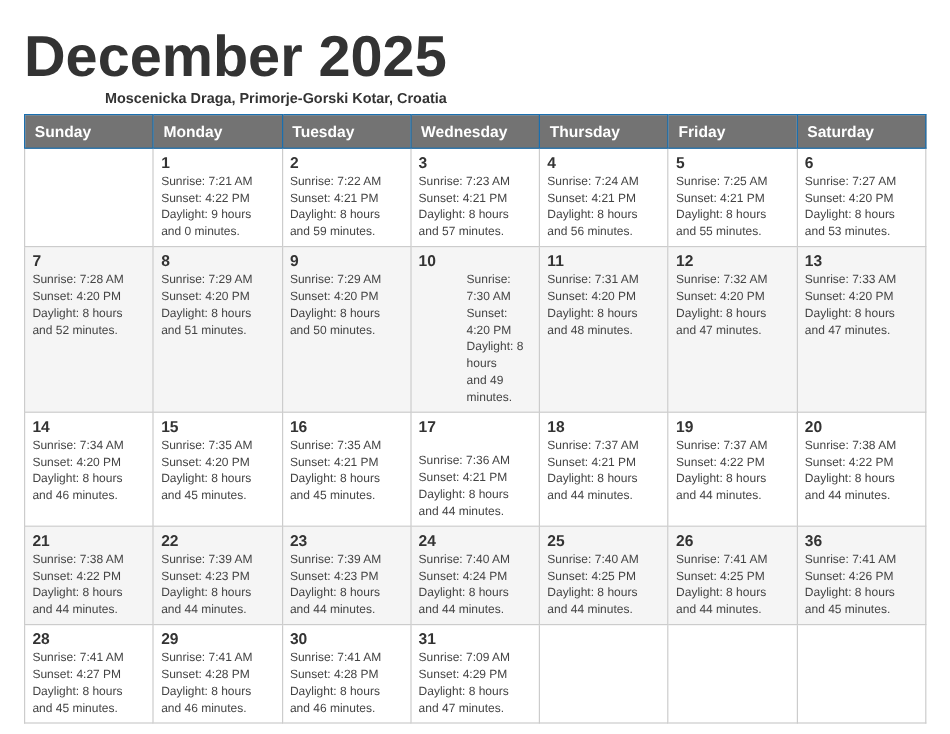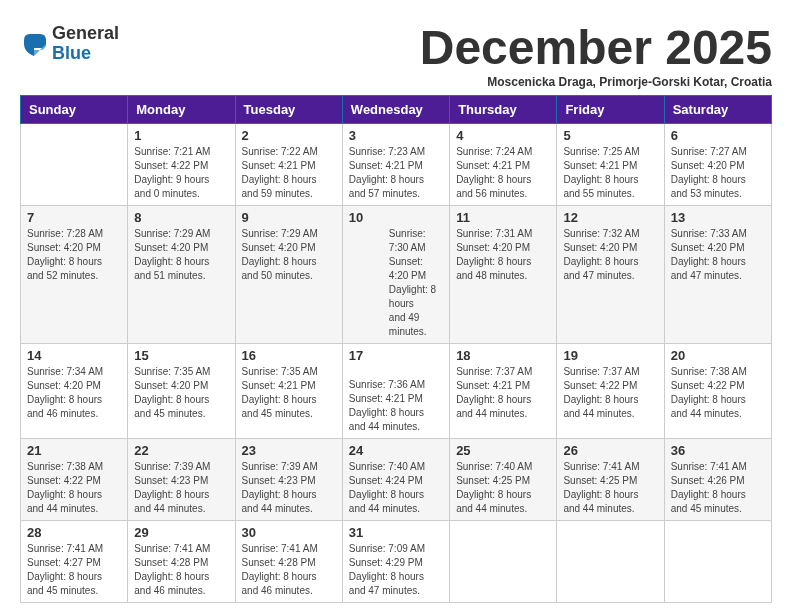--- a/index.html
+++ b/index.html
@@ -45,21 +45,21 @@
       font-size: 12px;
       color: #333;
       font-weight: bold;
     }
     .calendar {
       width: 100%;
       border-collapse: collapse;
       margin-top: 6px;
     }
     .calendar thead th {
-      background-color: #4c1d95;
+      background-color: #737373;
       color: white;
       text-align: left;
       padding: 6px 8px;
       font-size: 13px;
       font-weight: bold;
       border: 1px solid #1a6faf;
     }
     .calendar tbody td {
       border: 1px solid #ccc;
       vertical-align: top;
@@ -87,30 +87,20 @@
       background-color: #fff;
     }
     tbody tr:nth-child(even) td {
       background-color: #f5f5f5;
     }
   </style>
 </head>
 <body>
 
 <div class="header">
-  <div class="logo">
-    <svg class="logo-icon" viewBox="0 0 28 28">
-      <path d="M4 10 Q4 4 10 4 L20 4 Q26 4 26 10 L26 14 Q26 18 22 18 L14 18 L14 26 Q14 26 10 24 Q4 20 4 14 Z" fill="#1a6faf"></path>
-      <path d="M14 18 L14 26 Q14 26 18 22 L26 14 Q26 18 22 20 L14 20Z" fill="#5aaad4"></path>
-    </svg>
-    <div class="logo-text">
-      <span class="logo-general">General</span><br>
-      <span class="logo-blue">Blue</span>
-    </div>
-  </div>
   <div class="title-block">
     <div class="month-title">December 2025</div>
     <div class="location-title">Moscenicka Draga, Primorje-Gorski Kotar, Croatia</div>
   </div>
 </div>
 
 <table class="calendar">
   <thead>
     <tr>
     <th>Sunday</th>

